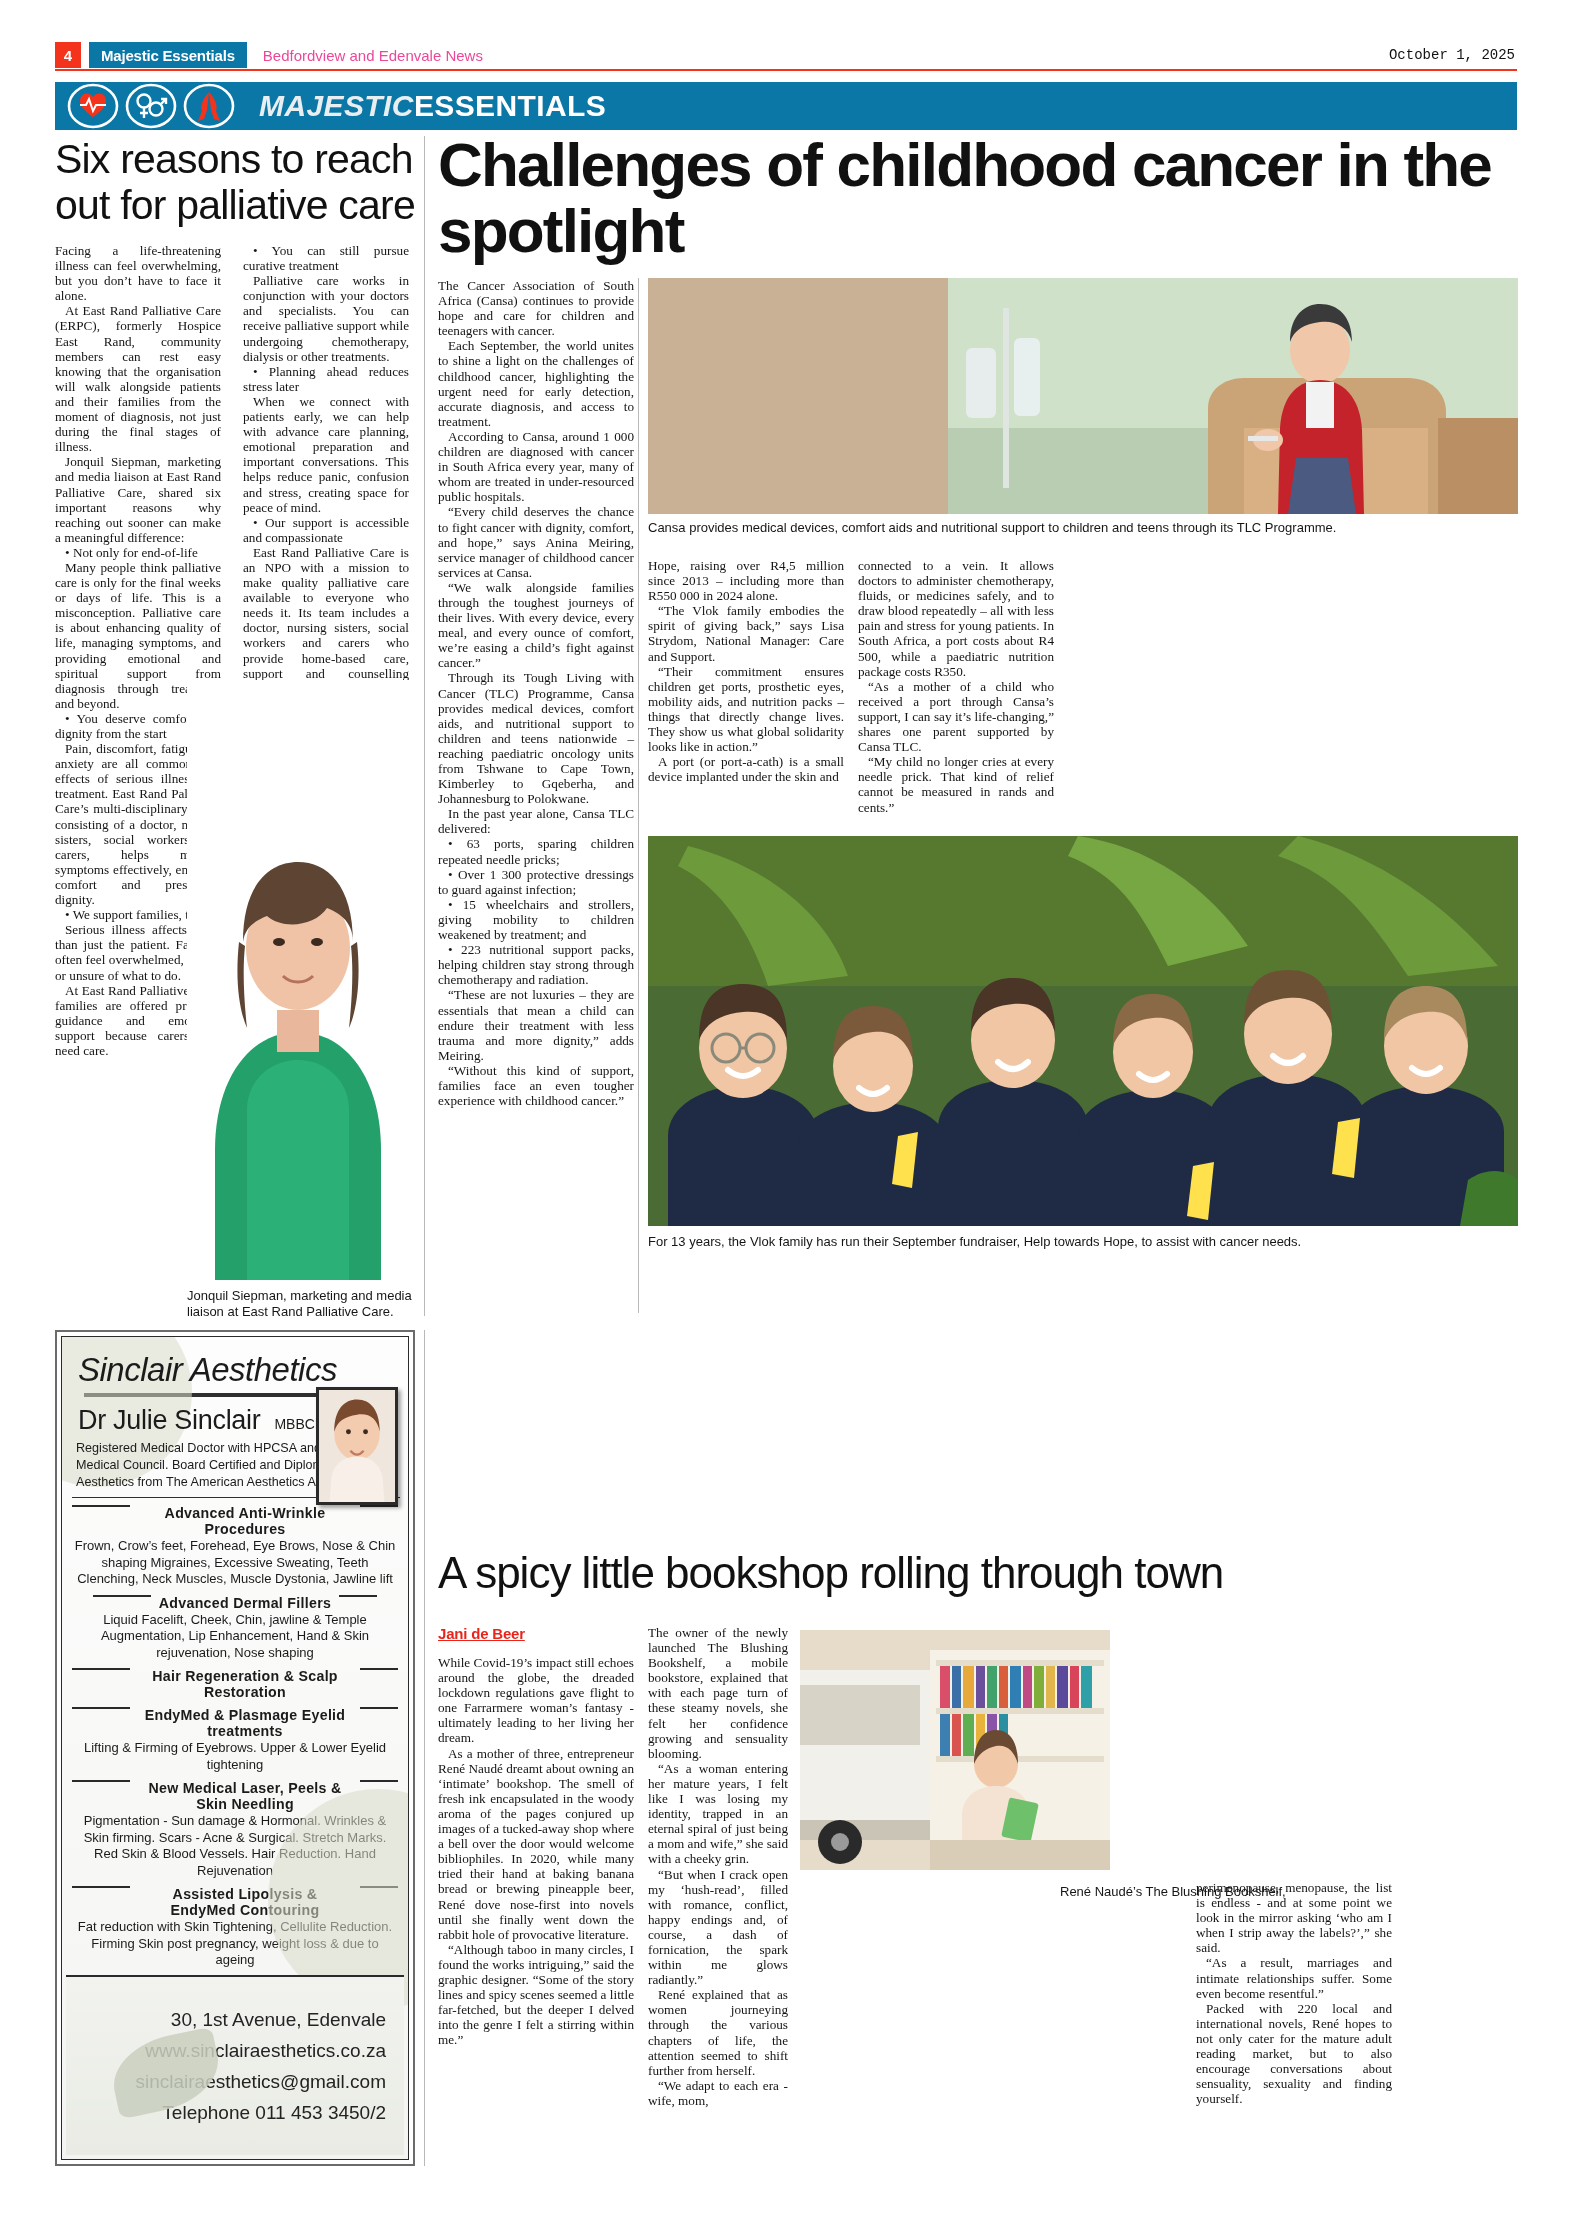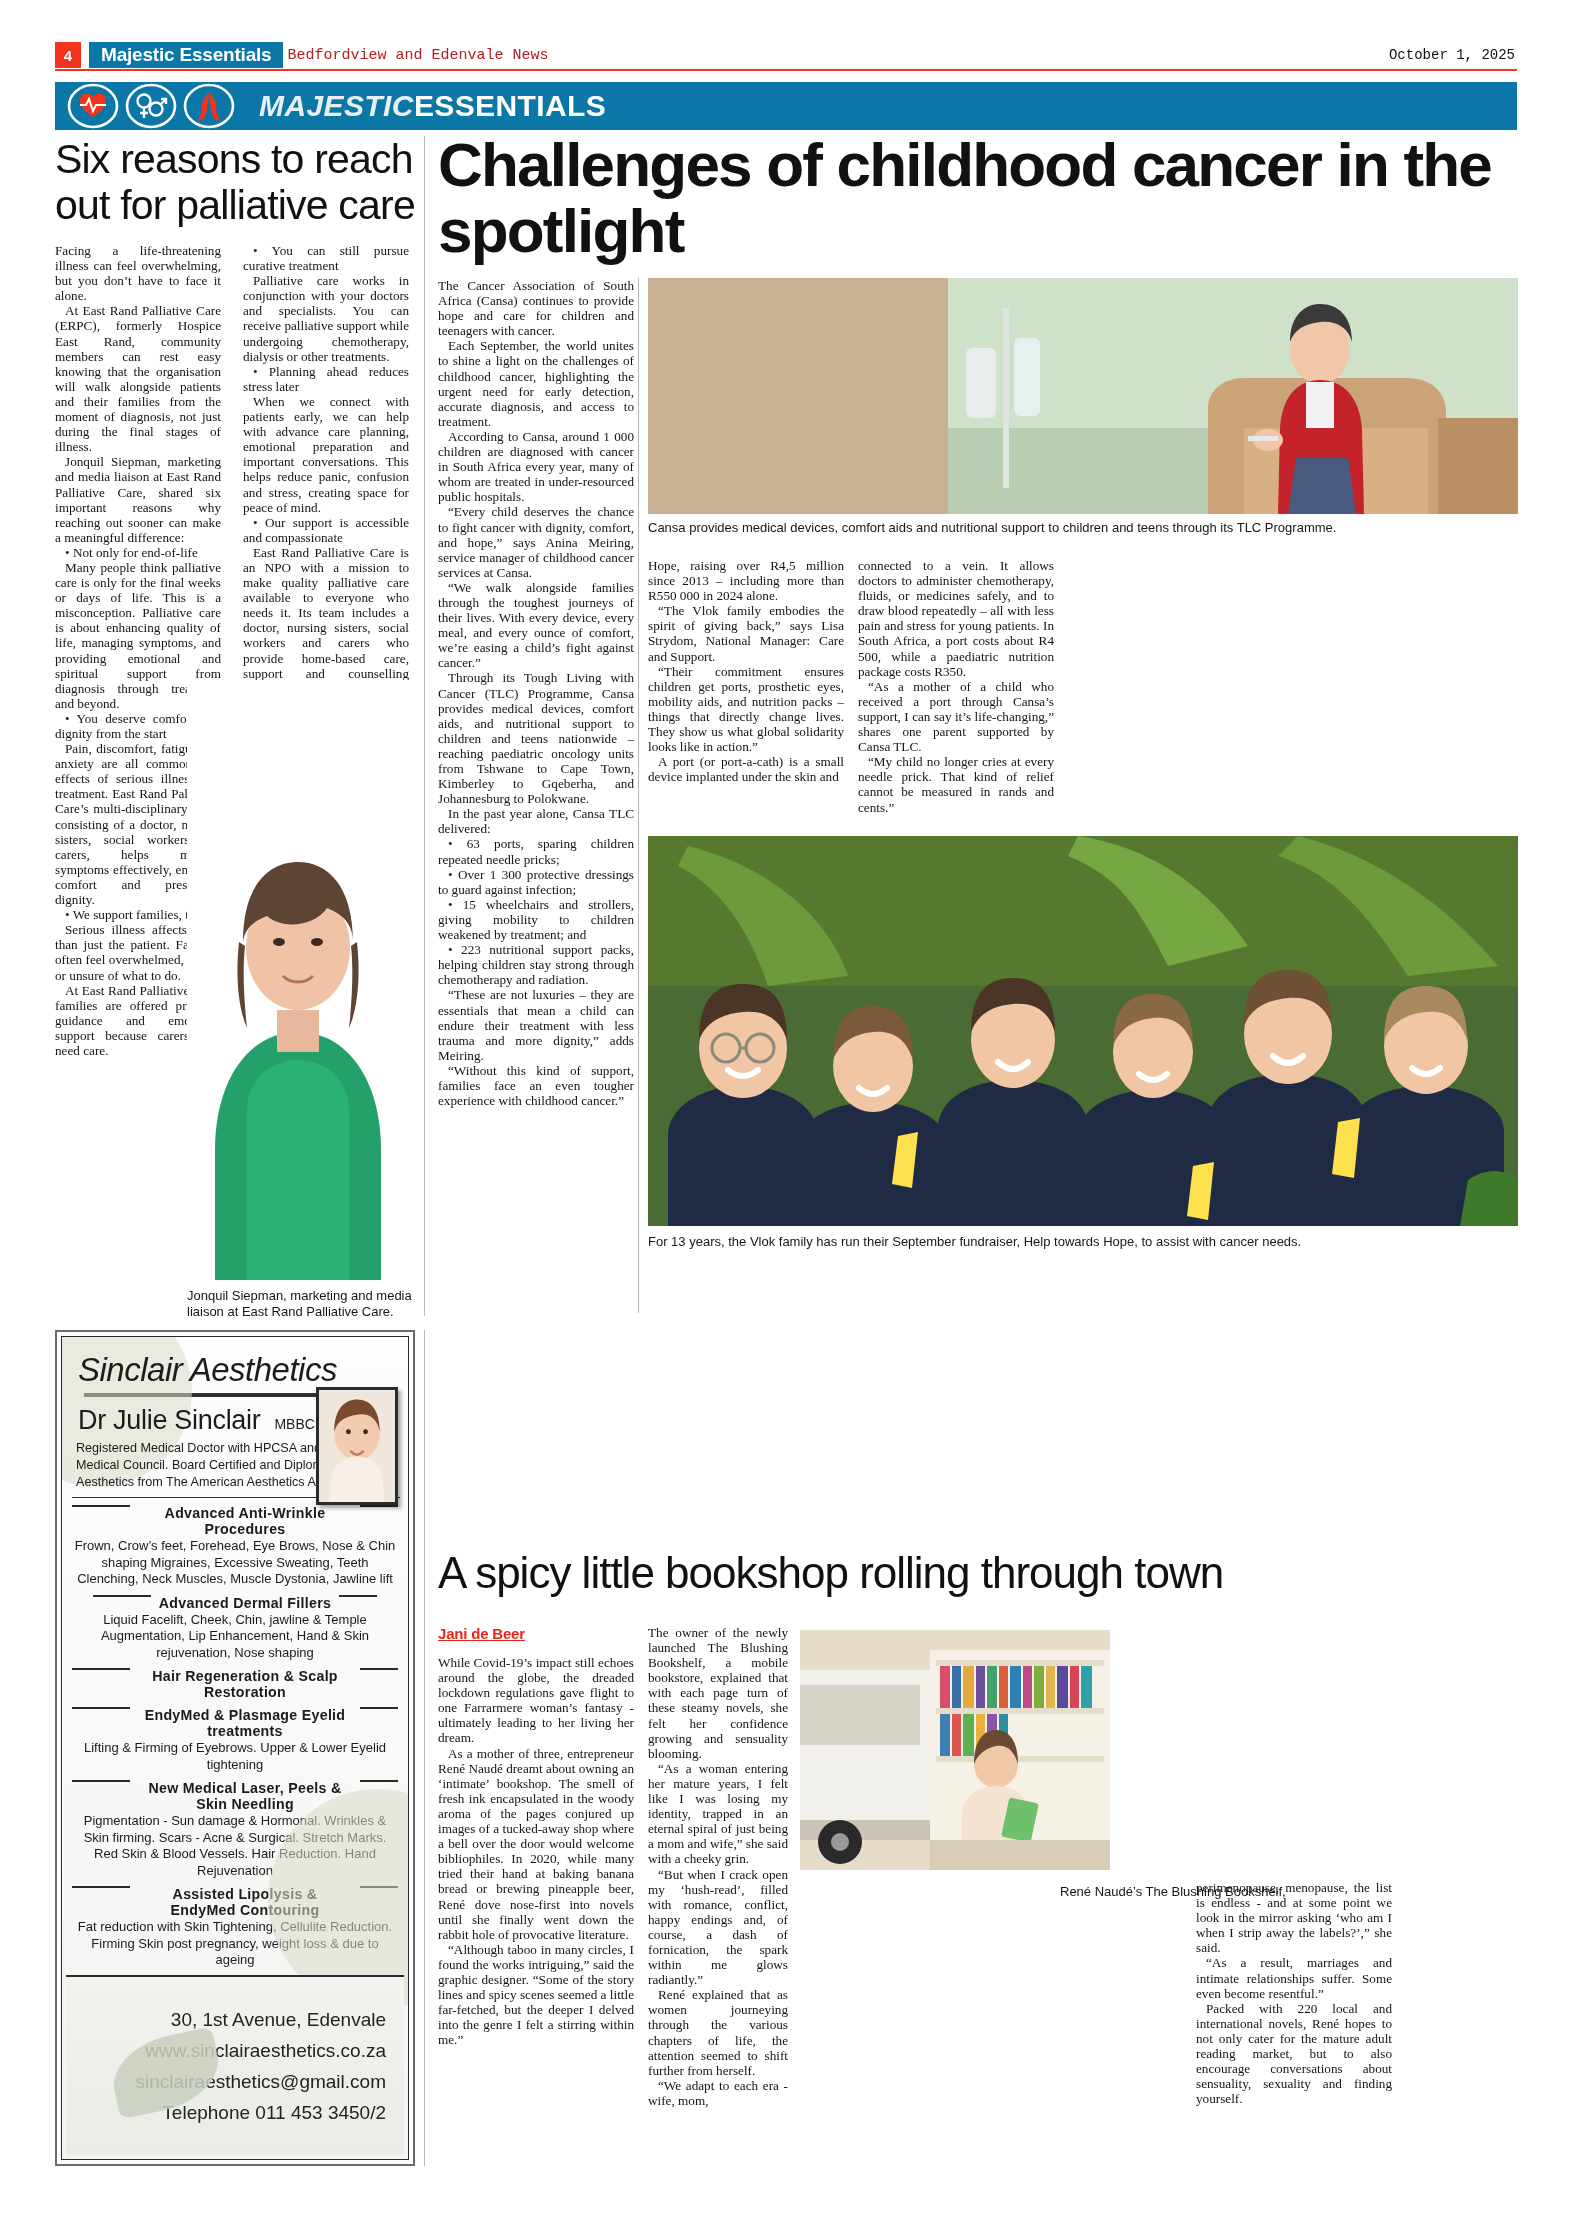--- a/index.html
+++ b/index.html
@@ -18,26 +18,26 @@
     display:flex; align-items:stretch;
   }
   .folio-num {
     width:26px; background:#f4331c; color:#fff;
     font-family:"Liberation Sans", sans-serif; font-weight:700;
     font-size:15px; display:flex; align-items:center; justify-content:center;
   }
   .folio-gap { width:8px; }
   .folio-section {
     background:#0a77a6; color:#fff; padding:0 12px;
-    font-family:"Liberation Sans", sans-serif; font-weight:700; font-size:19px;
+    font-family:"Liberation Sans", sans-serif; font-weight:700; font-size:15px;
     display:flex; align-items:center; letter-spacing:-.2px;
   }
   .folio-paper {
-    padding:0 0 0 4px; color:#b91c1c;
-    font-family:Liberation Mono, monospace; font-size:15px;
+    padding:0 0 0 16px; color:#ec4899;
+    font-family:Liberation Sans, sans-serif; font-size:15px;
     display:flex; align-items:center;
   }
   .folio-spacer { flex:1; }
   .folio-date {
     color:#111; font-family:Liberation Mono, monospace; font-size:14px;
     display:flex; align-items:center; padding-right:2px;
   }
   .folio-rule {
     position:absolute; left:55px; top:69px; width:1462px; height:2px; background:#f4331c;
   }

